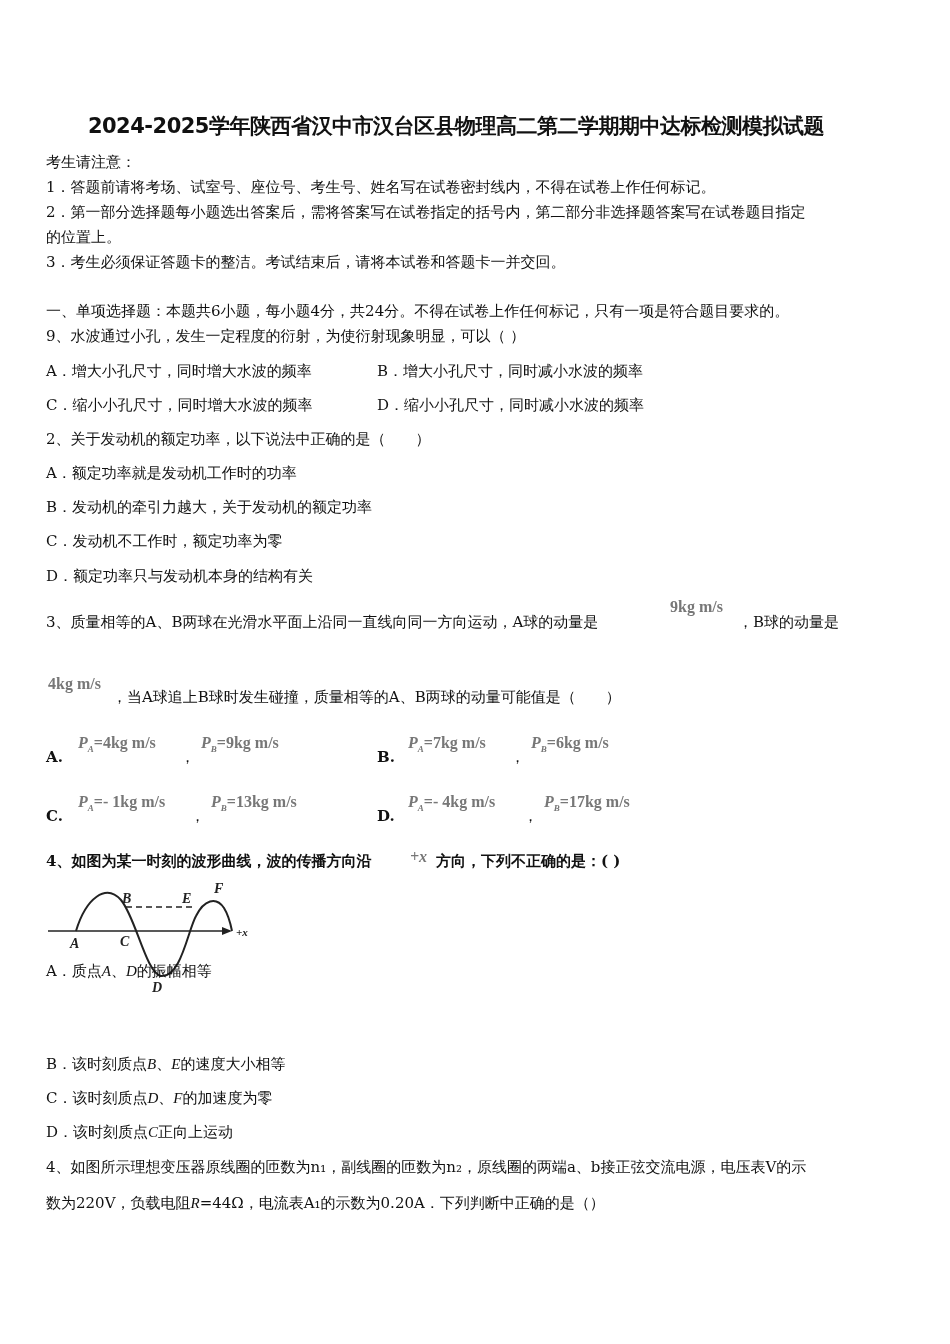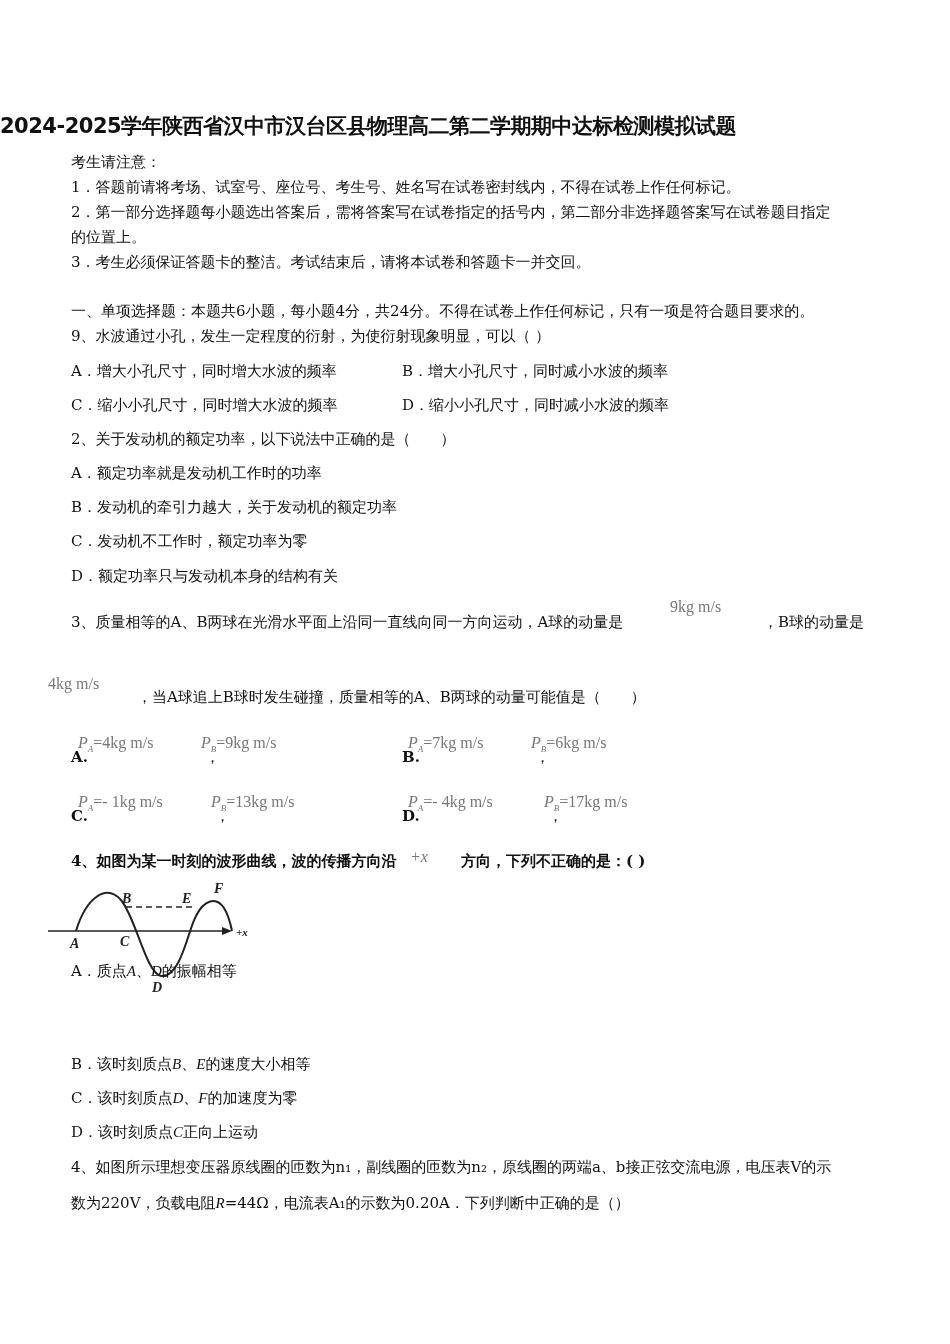--- a/index.html
+++ b/index.html
@@ -1,23 +1,23 @@
 <!DOCTYPE html>
 <html><head>
 <meta charset="utf-8">
 <style>
   html, body { margin: 0; padding: 0; background: #ffffff; }
   body { width: 950px; height: 1344px; position: relative; overflow: hidden;
          font-family: "DejaVu Serif", "Liberation Serif", serif; color: #111; }
   .abs { position: absolute; white-space: nowrap; }
-  .title { left: 0; width: 824px; top: 112px; text-align: left; font-family: "DejaVu Sans", "Liberation Sans", sans-serif;
+  .title { left: 0; width: 824px; top: 112px; text-align: right; font-family: "DejaVu Sans", "Liberation Sans", sans-serif;
            font-weight: bold; font-size: 21px; letter-spacing: -0.5px; }
-  .t { font-size: 15px; line-height: 20px; margin-left: 25px; }
+  .t { font-size: 15px; line-height: 20px; }
   .b { font-weight: bold; }
-  .eq { font-family: "Liberation Serif", "DejaVu Serif", serif; color: #777; font-size: 16px; }
+  .eq { font-family: "Liberation Serif", "DejaVu Serif", serif; color: #777; font-size: 16px; font-weight: bold; }
   .eq sub { font-size: 9px; font-style: italic; }
   .eq i { font-style: italic; }
   .fig { left: 46px; top: 878px; }
   em.v { font-style: italic; font-family: "Liberation Serif", serif; }
 </style>
 </head>
 <body>
 
 <div class="abs title">2024-2025学年陕西省汉中市汉台区县物理高二第二学期期中达标检测模拟试题</div>
 

